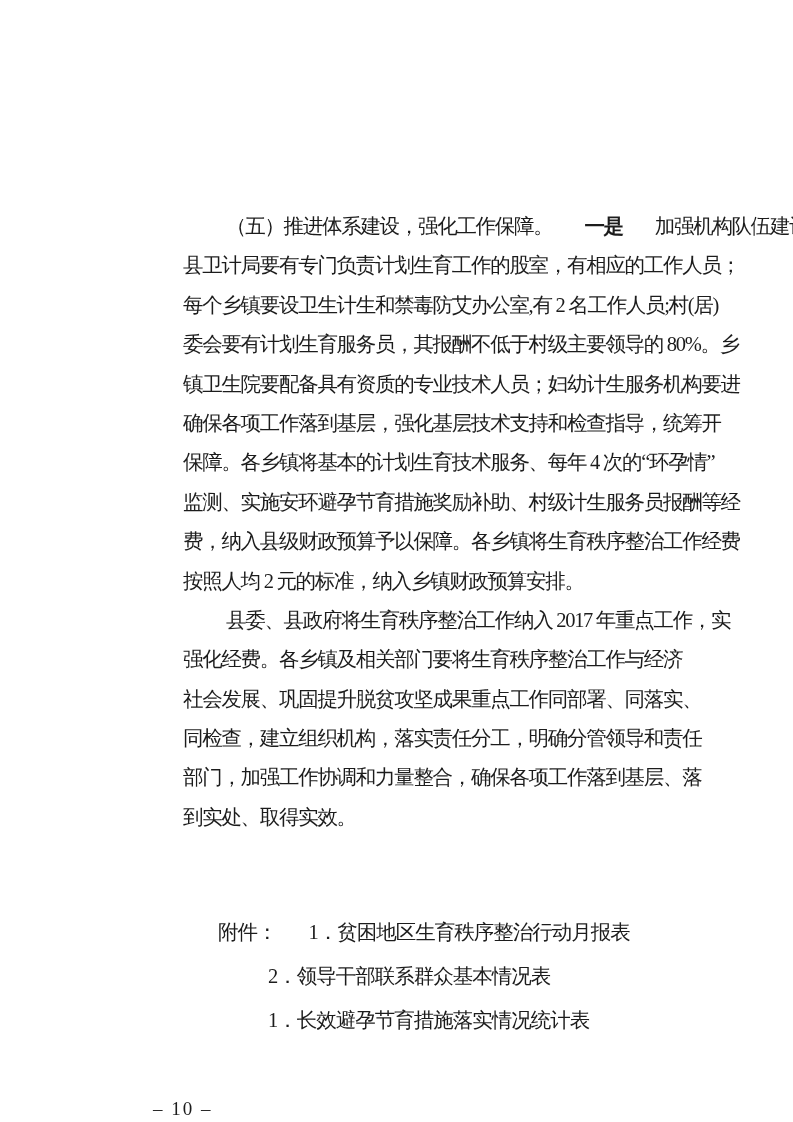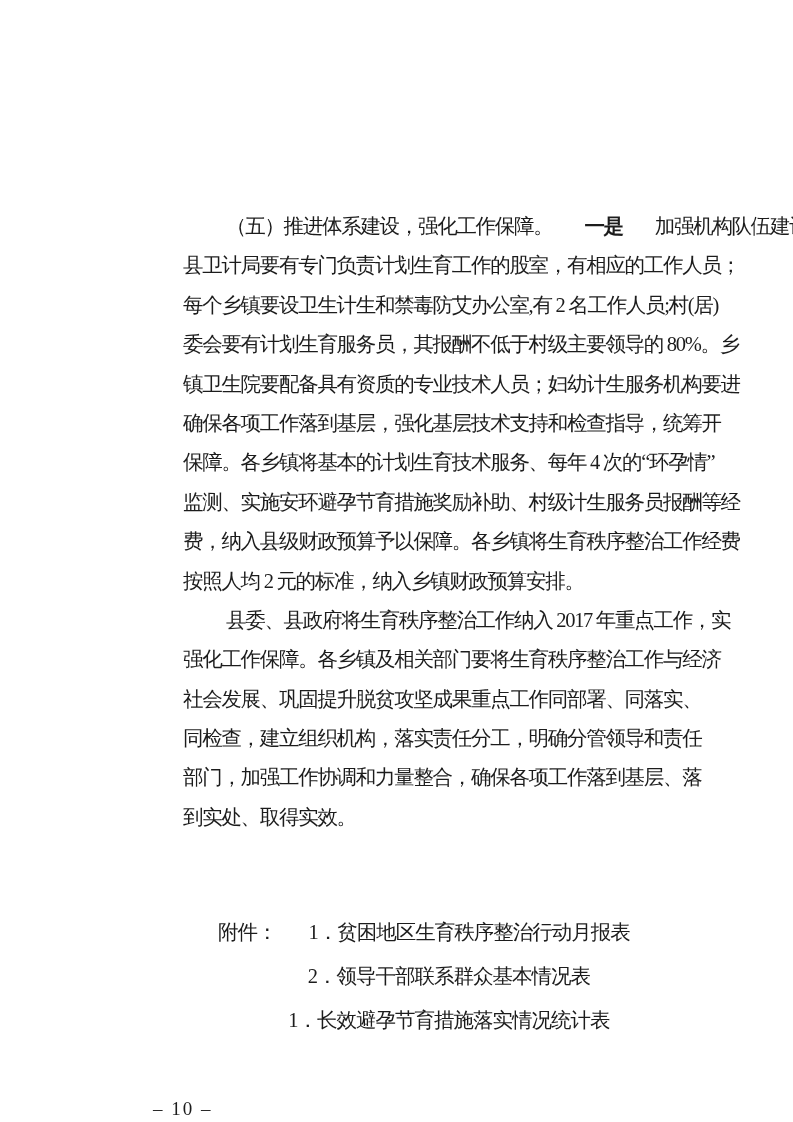--- a/index.html
+++ b/index.html
@@ -40,21 +40,20 @@
   .text-line span { white-space: inherit; }
   .bold { font-weight: 700; }
   
   .attachments {
     position: absolute;
     left: 138px;
     top: 846px;
     font-size: 20.5px;
     letter-spacing: -1px;
     color: #1c1c1c;
-    text-align: center;
   }
   .attach-row {
     height: 44px;
     line-height: 44px;
   }
   .attach-row.indented { padding-left: 66px; }
   
   .page-number {
     position: absolute;
     left: 105px;
@@ -75,21 +74,21 @@
       <div class="text-line"><span>县卫计局要有专门负责计划生育工作的股室，有相应的工作人员；</span></div>
       <div class="text-line"><span>每个乡镇要设卫生计生和禁毒防艾办公室,有 2 名工作人员;村(居)</span></div>
       <div class="text-line"><span>委会要有计划生育服务员，其报酬不低于村级主要领导的 80%。乡</span></div>
       <div class="text-line"><span>镇卫生院要配备具有资质的专业技术人员；妇幼计生服务机构要进</span></div>
       <div class="text-line"><span>确保各项工作落到基层，强化基层技术支持和检查指导，统筹开</span></div>
       <div class="text-line"><span>保障。各乡镇将基本的计划生育技术服务、每年 4 次的“环孕情”</span></div>
       <div class="text-line"><span>监测、实施安环避孕节育措施奖励补助、村级计生服务员报酬等经</span></div>
       <div class="text-line"><span>费，纳入县级财政预算予以保障。各乡镇将生育秩序整治工作经费</span></div>
       <div class="text-line last-line"><span>按照人均 2 元的标准，纳入乡镇财政预算安排。</span></div>
       <div class="text-line first-line"><span>县委、县政府将生育秩序整治工作纳入 2017 年重点工作，实</span></div>
-      <div class="text-line"><span>强化工作保障。各乡镇及相关部门要将生育秩序整治工作与经济</span></div>
+      <div class="text-line"><span>强化经费。各乡镇及相关部门要将生育秩序整治工作与经济</span></div>
       <div class="text-line"><span>社会发展、巩固提升脱贫攻坚成果重点工作同部署、同落实、</span></div>
       <div class="text-line"><span>同检查，建立组织机构，落实责任分工，明确分管领导和责任</span></div>
       <div class="text-line"><span>部门，加强工作协调和力量整合，确保各项工作落到基层、落</span></div>
       <div class="text-line last-line"><span>到实处、取得实效。</span></div>
     </div>
 
   <div class="attachments">
     <div class="attach-row"><span>附件：</span><span>1．贫困地区生育秩序整治行动月报表</span></div>
     <div class="attach-row indented"><span>2．领导干部联系群众基本情况表</span></div>
     <div class="attach-row indented"><span>1．长效避孕节育措施落实情况统计表</span></div>

